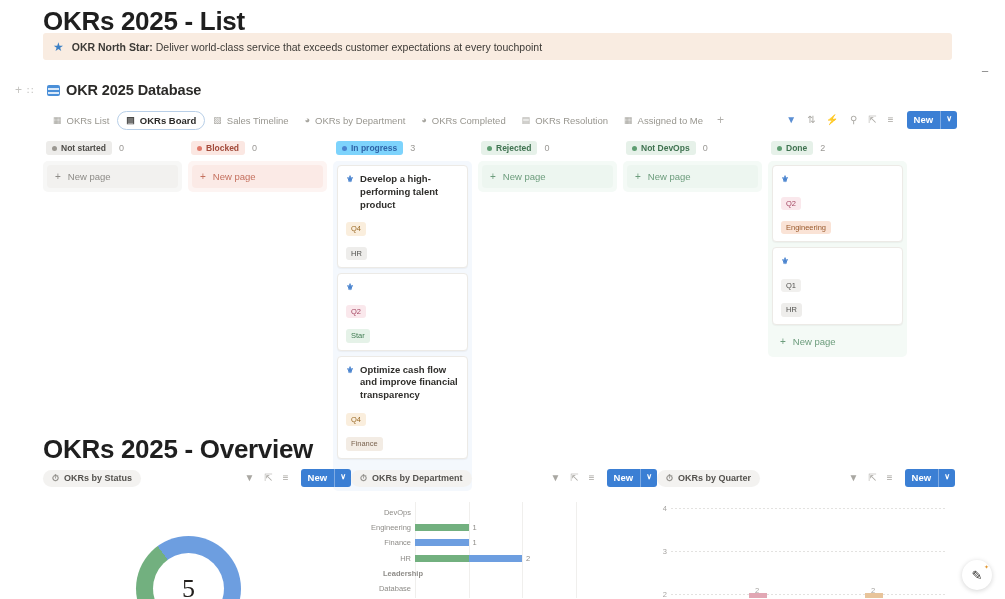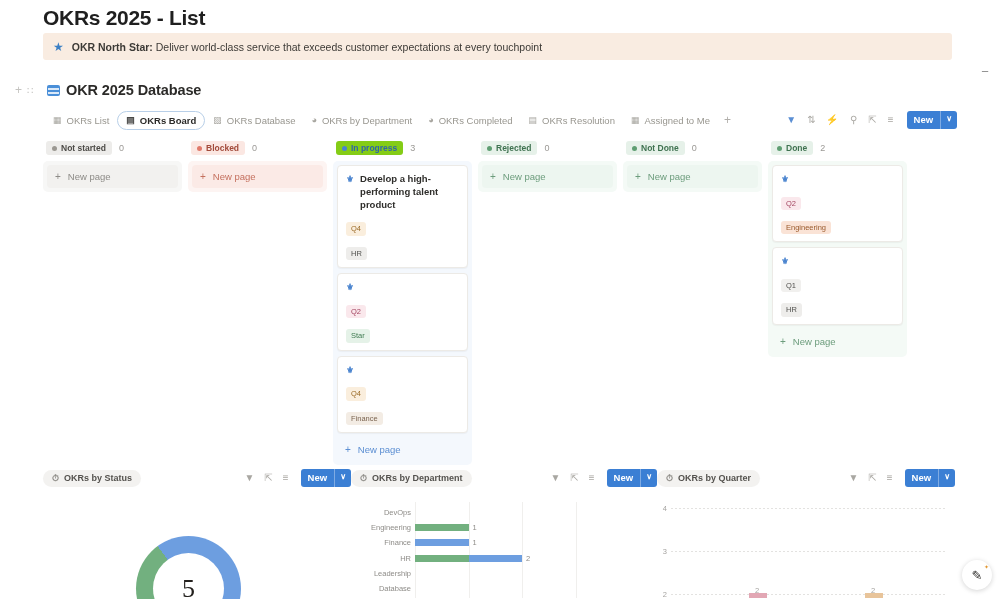--- a/index.html
+++ b/index.html
@@ -7,21 +7,21 @@
     width: 1005px; height: 599px;
     background: #ffffff;
     font-family: "Liberation Sans", sans-serif;
     color: #37352f;
     overflow: hidden;
   }
   .page { position: relative; width: 1005px; height: 599px; }
 
   
   .section-title {
-    font-size: 21px; font-weight: 700; letter-spacing: -0.3px;
+    font-size: 26px; font-weight: 700; letter-spacing: -0.3px;
     color: #1f1f1f;
   }
   #title-list { position: absolute; left: 43px; top: 6px; }
   #title-overview { position: absolute; left: 43px; top: 434px; }
 
   
   .callout {
     position: absolute; left: 43px; top: 33px; width: 909px; height: 27px;
     background: #f9ece1; border-radius: 3px;
     display: flex; align-items: center; padding: 0 10px; gap: 8px;
@@ -195,21 +195,21 @@
       <div class="tab">
         <span class="ic">▦</span>
         <span>OKRs List</span>
       </div>
       <div class="tab active">
         <span class="ic">▤</span>
         <span>OKRs Board</span>
       </div>
       <div class="tab">
         <span class="ic">▧</span>
-        <span>OKRs Database</span>
+        <span>Sales Timeline</span>
       </div>
       <div class="tab">
         <span class="ic">◕</span>
         <span>OKRs by Department</span>
       </div>
       <div class="tab">
         <span class="ic">◕</span>
         <span>OKRs Completed</span>
       </div>
       <div class="tab">
@@ -262,21 +262,21 @@
           </div>
           <div class="col-body" style="background: rgb(253, 244, 242);">
             <div class="newpage" style="background: rgb(251, 234, 230); color: rgb(196, 112, 94);">
               <span class="plus">+</span>
               <span>New page</span>
             </div>
           </div>
         </div>
         <div class="col">
           <div class="col-head">
-            <span class="pill" style="background:#84cc16;color:#2f64a8">
+            <span class="pill" style="background:#7dd3fc;color:#2f64a8">
               <span class="dot" style="background:#4a84cf"></span>
               <span>In progress</span>
             </span>
             <span class="col-count">3</span>
           </div>
           <div class="col-body" style="background: rgb(244, 248, 253);">
             <div class="card">
               <div class="card-title">
                 <span class="goal-ic">⚜</span>
                 <span>Develop a high-performing talent product</span>
@@ -287,20 +287,21 @@
             <div class="card">
               <div class="card-title">
                 <span class="goal-ic">⚜</span>
               </div>
               <div class="tagrow"><span class="tag" style="background:#fae8ec;color:#a34460">Q2</span></div>
               <div class="tagrow"><span class="tag" style="background:#e5f2e8;color:#3f7a51">Star</span></div>
             </div>
             <div class="card">
               <div class="card-title">
                 <span class="goal-ic">⚜</span>
+                <span>Optimize cash flow and improve financial transparency</span>
               </div>
               <div class="tagrow"><span class="tag" style="background:#faeedd;color:#9a6a26">Q4</span></div>
               <div class="tagrow"><span class="tag" style="background:#f3ece4;color:#7b6450">Finance</span></div>
             </div>
             <div class="newpage" style="background: transparent; color: rgb(91, 142, 210);">
               <span class="plus">+</span>
               <span>New page</span>
             </div>
           </div>
         </div>
@@ -316,21 +317,21 @@
             <div class="newpage" style="background: rgb(237, 246, 240); color: rgb(108, 156, 124);">
               <span class="plus">+</span>
               <span>New page</span>
             </div>
           </div>
         </div>
         <div class="col">
           <div class="col-head">
             <span class="pill" style="background:#e6f1e9;color:#3f7250">
               <span class="dot" style="background:#5f9e72"></span>
-              <span>Not Done</span>
+              <span>Not DevOps</span>
             </span>
             <span class="col-count">0</span>
           </div>
           <div class="col-body" style="background: rgb(244, 250, 246);">
             <div class="newpage" style="background: rgb(237, 246, 240); color: rgb(108, 156, 124);">
               <span class="plus">+</span>
               <span>New page</span>
             </div>
           </div>
         </div>
@@ -359,20 +360,21 @@
             </div>
             <div class="newpage" style="background: transparent; color: rgb(108, 156, 124);">
               <span class="plus">+</span>
               <span>New page</span>
             </div>
           </div>
         </div>
       </div>
   </div>
 
+  <div id="title-overview" class="section-title">OKRs 2025 - Overview</div>
 
   <div class="charts">
 
     <div class="chart-block" style="width:308px;">
       <div class="chart-head">
         <span class="chart-chip">
           <span class="clk">⏱</span>
           <span>OKRs by Status</span>
         </span>
         <span class="chart-tools">
@@ -424,21 +426,21 @@
             <div class="bar-track" style="top: 37.4px;">
               <div class="bar-seg" style="width: 53.5px; background: rgb(109, 158, 224);"></div>
             </div>
             <div class="bar-val" style="left: 121.5px; top: 36.4px;">1</div>
             <div class="axis-lbl" style="top: 51.6px; left: 0px; width: 60px;">HR</div>
             <div class="bar-track" style="top: 52.6px;">
               <div class="bar-seg" style="width: 53.5px; background: rgb(114, 176, 127);"></div>
               <div class="bar-seg" style="width: 53.5px; background: rgb(109, 158, 224);"></div>
             </div>
             <div class="bar-val" style="left: 175px; top: 51.6px;">2</div>
-            <div class="axis-lbl" style="top: 66.8px; left: 0px; width: 60px;">Leadership</div>
+            <div class="axis-lbl" style="top: 66.8px; left: 12px; width: 60px; font-weight: bold;">Leadership</div>
             <div class="axis-lbl" style="top: 82px; left: 0px; width: 60px;">Database</div>
           </div>
       </div>
     </div>
 
     <div class="chart-block" style="width:298px;">
       <div class="chart-head">
         <span class="chart-chip">
           <span class="clk">⏱</span>
           <span>OKRs by Quarter</span>

